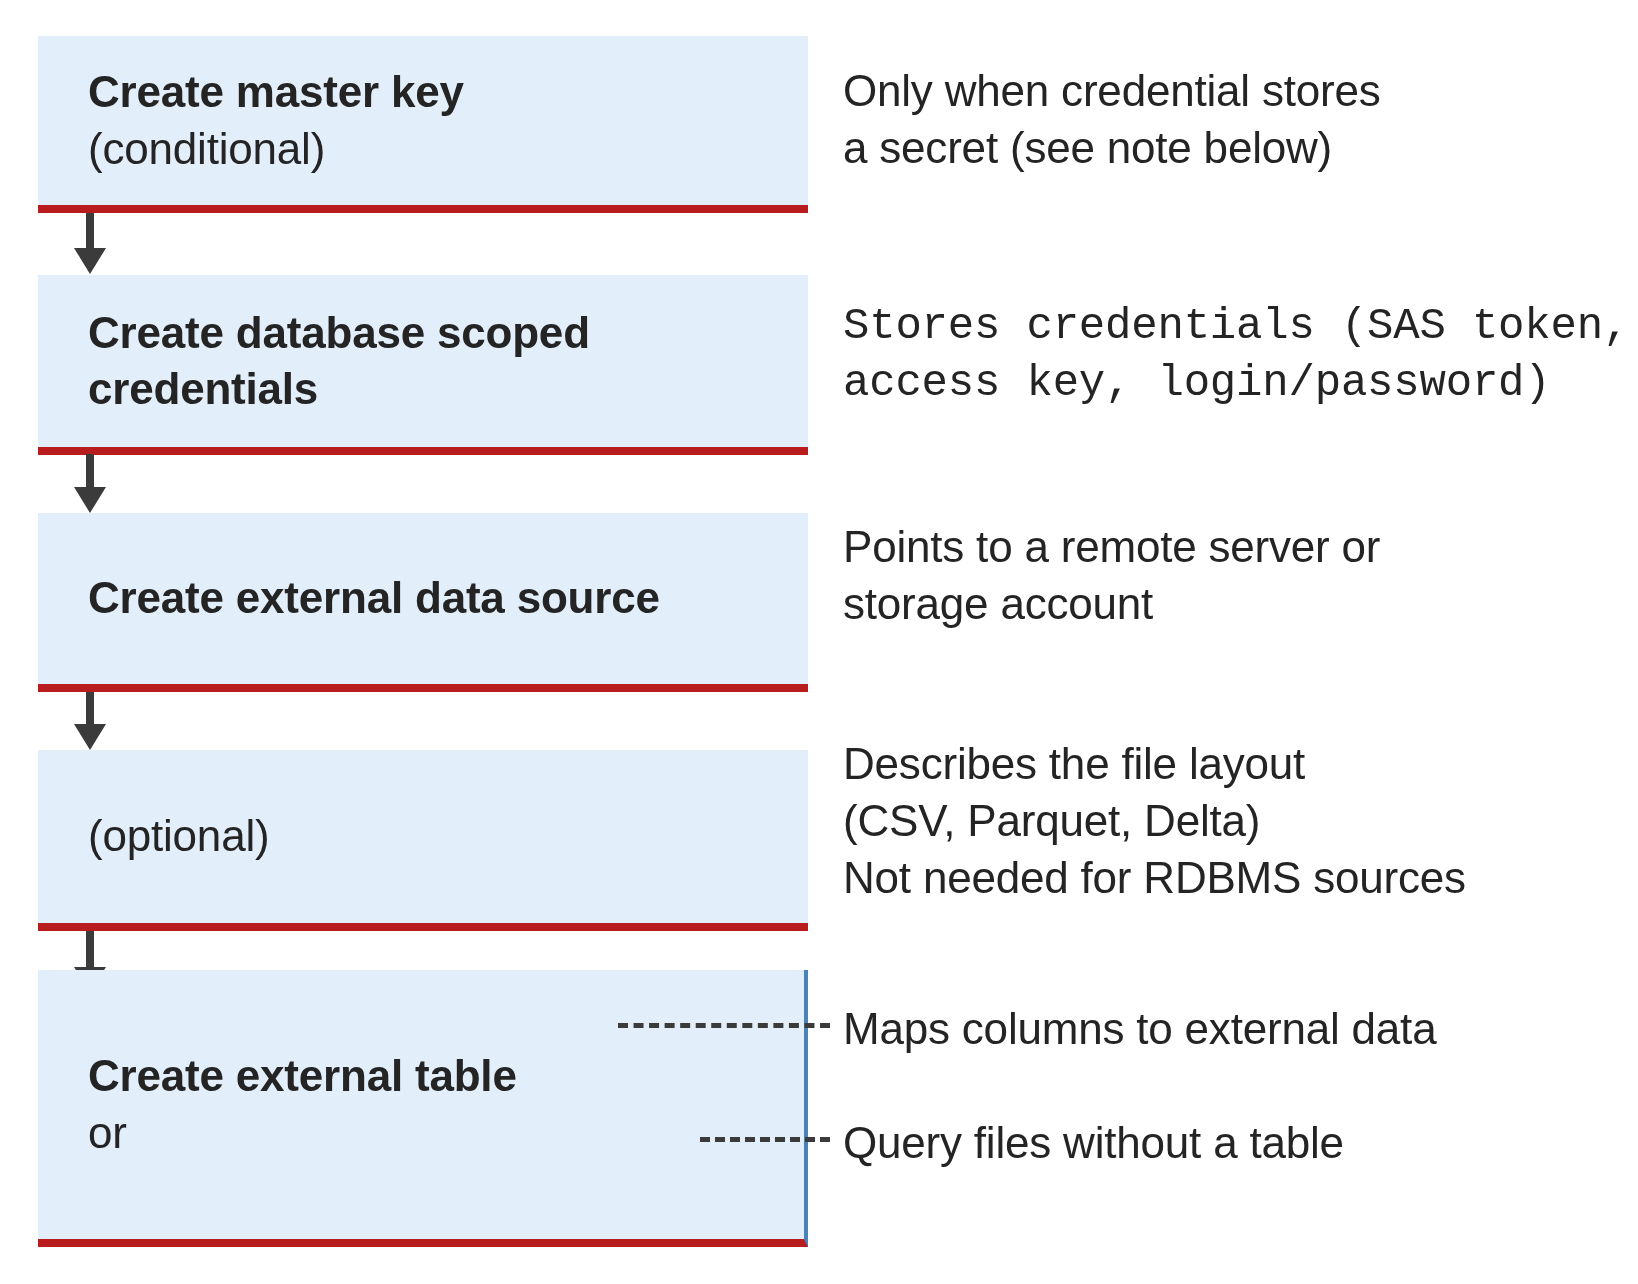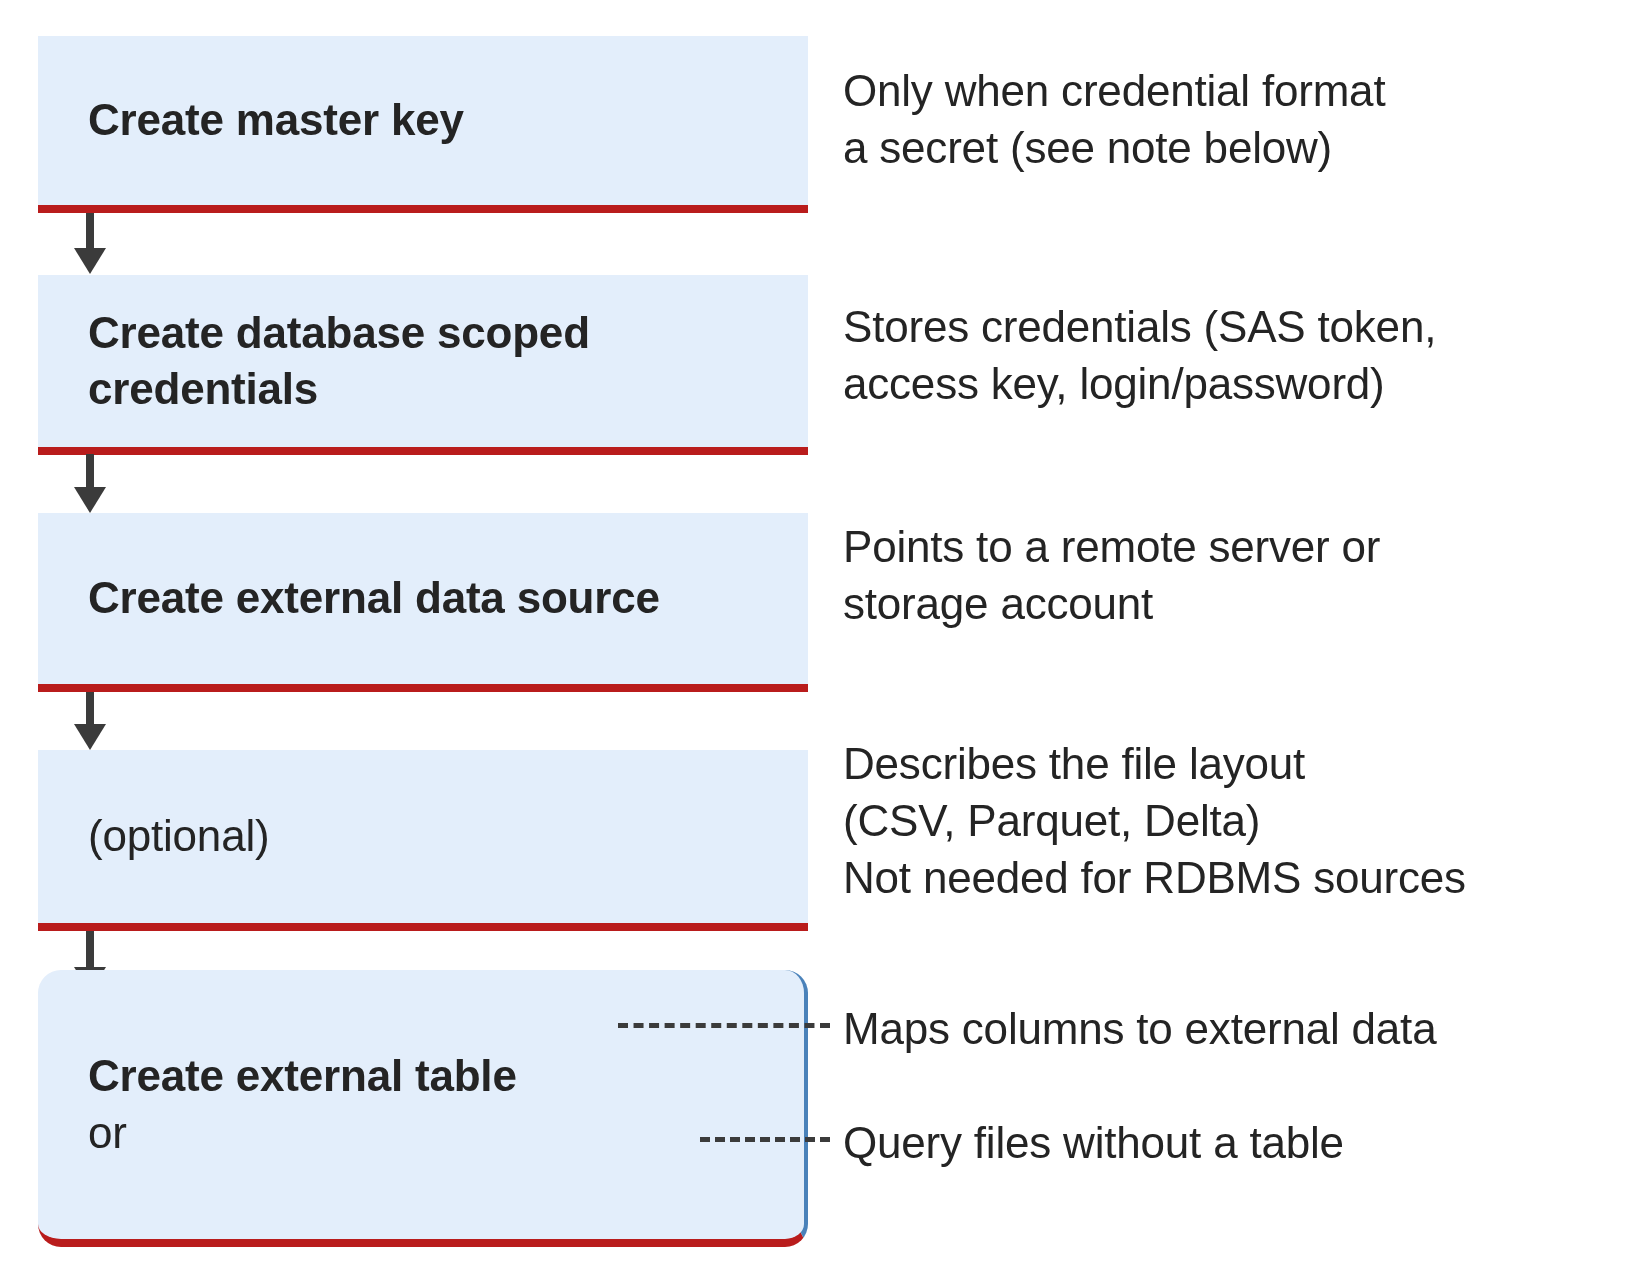--- a/index.html
+++ b/index.html
@@ -27,21 +27,20 @@
     width: 770px;
     background: #e3eefb;
     border-bottom: 8px solid #b91c1c;
     box-sizing: border-box;
     display: flex;
     flex-direction: column;
     justify-content: center;
   }
   .flow-box.with-right-border {
     border-right: 4px solid #4a82ba;
-    border-radius: 23px;
   }
   .box-text {
     padding-left: 50px;
     font-size: 44px;
     line-height: 1.28;
     letter-spacing: -0.2px;
   }
   .box-text .strong {
     font-weight: bold;
   }
@@ -95,38 +94,39 @@
   }
 </style>
 </head>
 <body>
 
 <div id="canvas">
 
   <div class="flow-box" style="top:36px; height:177px;">
     <div class="box-text">
       <div class="box-line"><span class="strong">Create master key</span></div>
+      <div class="box-line"><span class="plain">(conditional)</span></div>
     </div>
   </div>
   <div class="note" style="top:62px;">
-    <div>Only when credential format</div>
+    <div>Only when credential stores</div>
     <div>a secret (see note below)</div>
   </div>
   <div class="arrow" style="top:213px; height:61px;">
     <div class="shaft" style="height:35px;"></div>
     <div class="head"></div>
   </div>
 
   <div class="flow-box" style="top:275px; height:180px;">
     <div class="box-text">
       <div class="box-line"><span class="strong">Create database scoped</span></div>
       <div class="box-line"><span class="strong">credentials</span></div>
     </div>
   </div>
-  <div class="note" style="top:298px;">
+  <div class="note" style="top:298px;font-family:Liberation Mono, monospace;">
     <div>Stores credentials (SAS token,</div>
     <div>access key, login/password)</div>
   </div>
   <div class="arrow" style="top:454px; height:59px;">
     <div class="shaft" style="height:33px;"></div>
     <div class="head"></div>
   </div>
 
   <div class="flow-box" style="top:513px; height:179px;">
     <div class="box-text">

